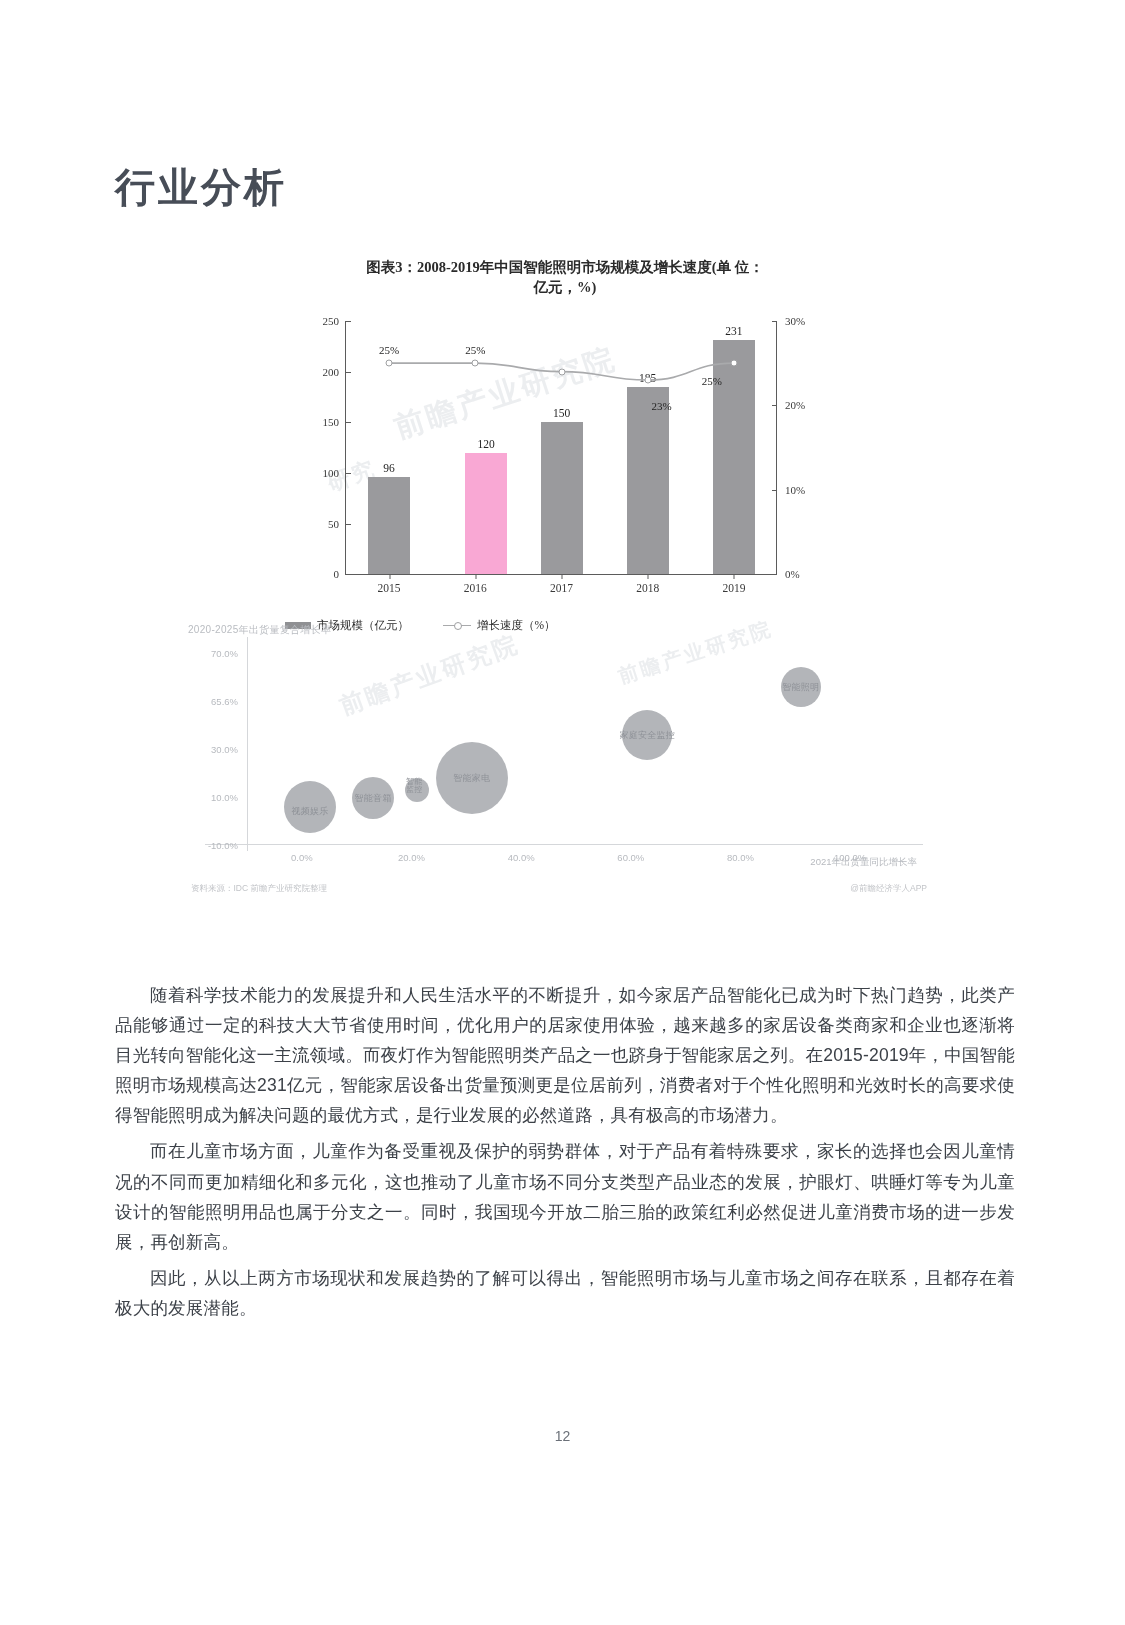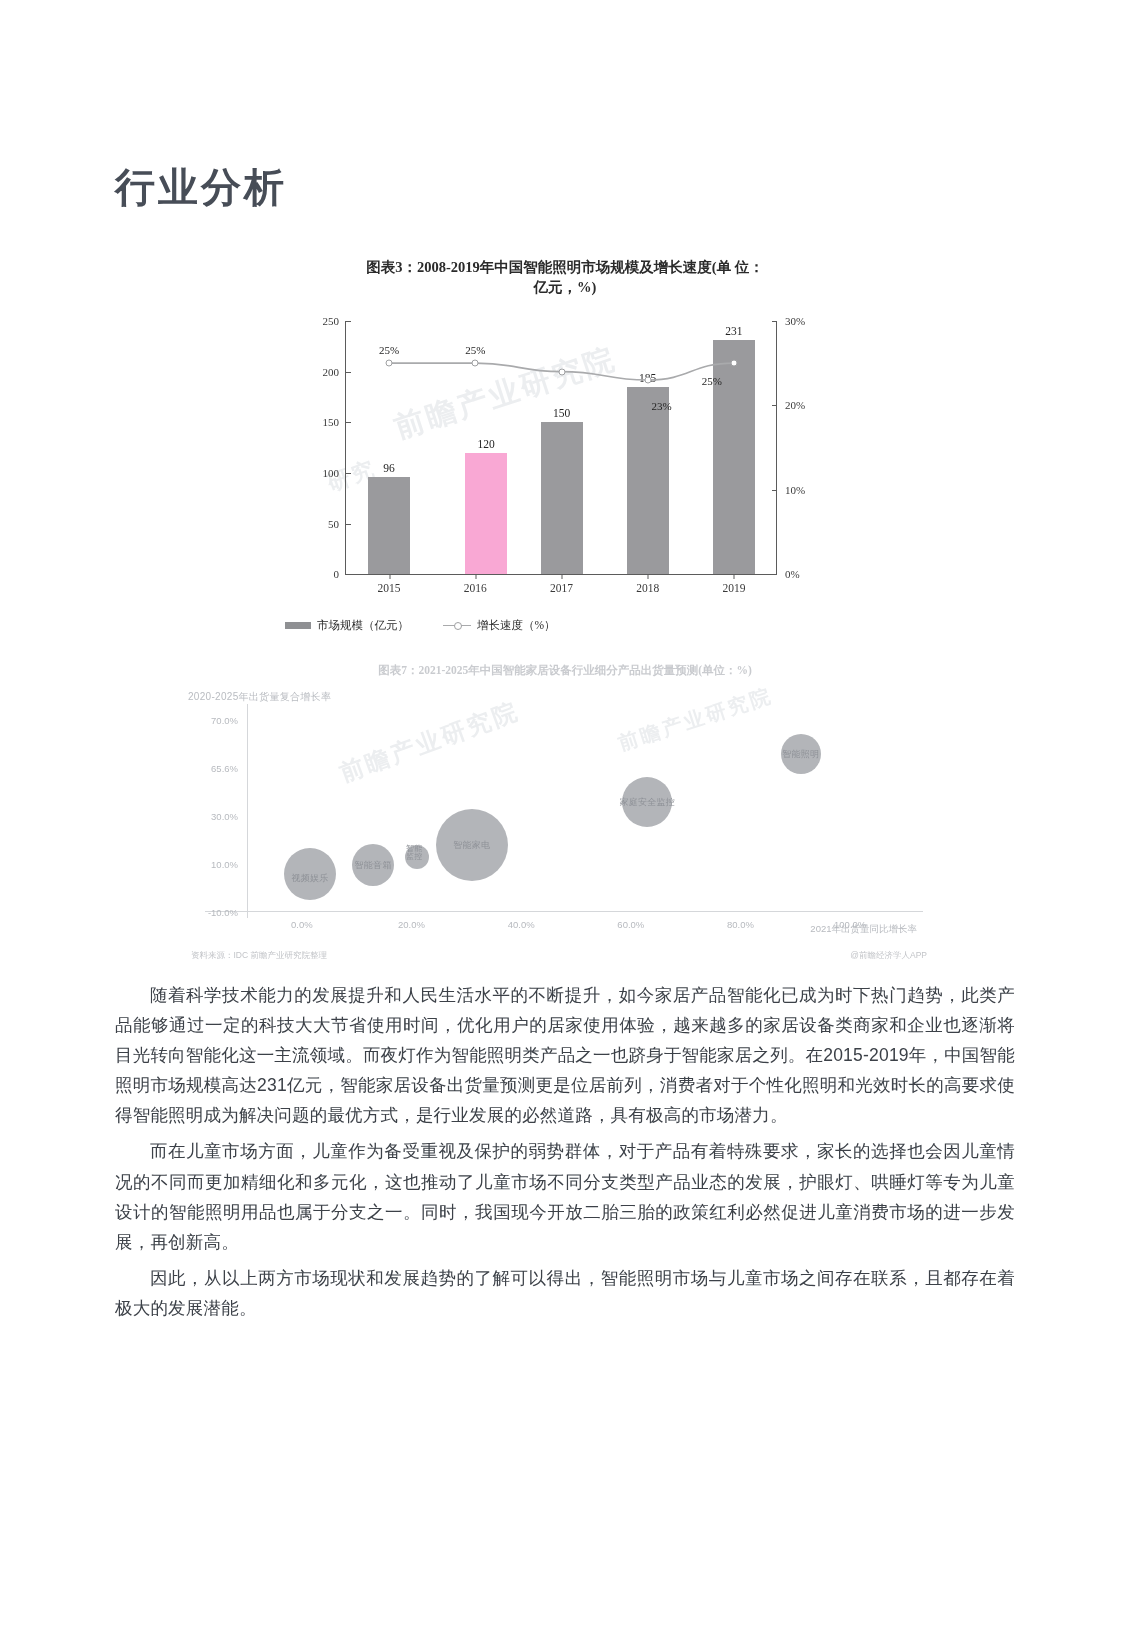--- a/index.html
+++ b/index.html
@@ -251,21 +251,20 @@
           <i class="lg-bar"></i>
           <span>市场规模（亿元）</span>
         </span>
         <span class="lg">
           <i class="lg-line"></i>
           <span>增长速度（%）</span>
         </span>
       </div>
     </div>
 
-    <div class="fig2-title">图表7：2021-2025年中国智能家居设备行业细分产品出货量预测(单位：%)</div>
 
     <div class="chart2-wrap">
       <span class="wm" style="left:150px; top:40px; transform:rotate(-20deg); font-size:24px;">前瞻产业研究院</span>
       <span class="wm" style="left:430px; top:20px; transform:rotate(-18deg); font-size:20px;">前瞻产业研究院</span>
 
       <div class="c2-ylabel">2020-2025年出货量复合增长率</div>
       <div class="c2-yaxis"></div>
       <div class="c2-xaxis"></div>
       <div class="c2-plot" id="c2plot">
           <div class="c2-ytick" style="top: 204px; left: 0px; right: auto; transform: translate(-100%, -50%);">-10.0%</div>
@@ -298,13 +297,14 @@
     </div>
 
   </div>
 
   <div class="body-copy" id="bodycopy">
       <p>随着科学技术能力的发展提升和人民生活水平的不断提升，如今家居产品智能化已成为时下热门趋势，此类产品能够通过一定的科技大大节省使用时间，优化用户的居家使用体验，越来越多的家居设备类商家和企业也逐渐将目光转向智能化这一主流领域。而夜灯作为智能照明类产品之一也跻身于智能家居之列。在2015-2019年，中国智能照明市场规模高达231亿元，智能家居设备出货量预测更是位居前列，消费者对于个性化照明和光效时长的高要求使得智能照明成为解决问题的最优方式，是行业发展的必然道路，具有极高的市场潜力。</p>
       <p>而在儿童市场方面，儿童作为备受重视及保护的弱势群体，对于产品有着特殊要求，家长的选择也会因儿童情况的不同而更加精细化和多元化，这也推动了儿童市场不同分支类型产品业态的发展，护眼灯、哄睡灯等专为儿童设计的智能照明用品也属于分支之一。同时，我国现今开放二胎三胎的政策红利必然促进儿童消费市场的进一步发展，再创新高。</p>
       <p>因此，从以上两方市场现状和发展趋势的了解可以得出，智能照明市场与儿童市场之间存在联系，且都存在着极大的发展潜能。</p>
     </div>
 
+  <div class="page-number">12</div>
 </div>
 
 </body></html>

